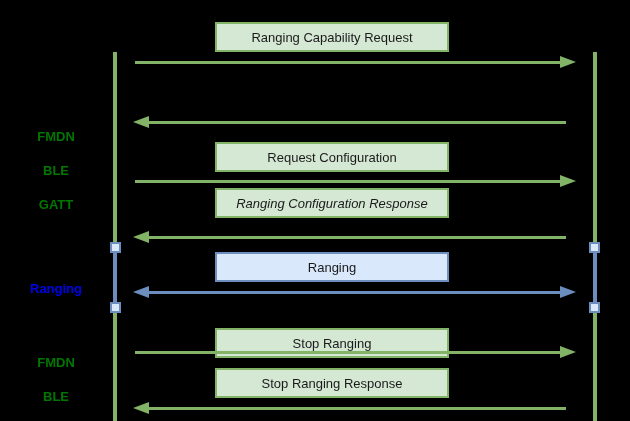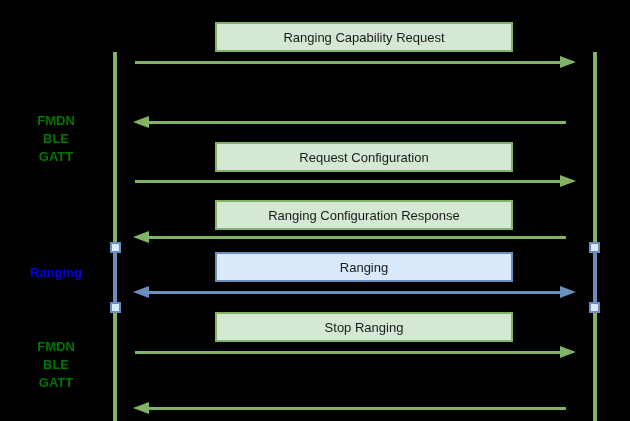--- a/index.html
+++ b/index.html
@@ -47,26 +47,26 @@
     position: absolute;
     left: 10px;
     width: 92px;
     text-align: center;
     font-size: 13px;
     font-weight: bold;
     line-height: 18px;
   }
   .phase-label.green { color: var(--label-green, #007700); }
   .phase-label.blue  { color: var(--label-blue, #0000ee); }
-  .phase-label div { display: block; }
+  .phase-label div { display: block; margin-top: 16px; }
   
   .msg-box {
     position: absolute;
     left: 215px;
-    width: 298px;
+    width: 234px;
     height: 30px;
     box-sizing: border-box;
     display: flex;
     align-items: center;
     justify-content: center;
     font-size: 13px;
     color: var(--box-text, #1a1a1a);
     white-space: nowrap;
   }
   .msg-box.green {
@@ -130,23 +130,24 @@
     <div>Ranging</div>
   </div>
   <div class="phase-label green" style="top:338px;">
     <div>FMDN</div>
     <div>BLE</div>
     <div>GATT</div>
   </div>
 
   <div class="msg-box green" style="top:22px;">Ranging Capability Request</div>
   <div class="msg-box green" style="top:142px;">Request Configuration</div>
-  <div class="msg-box green" style="top:200px;">Ranging Configuration Response</div>
+  <div class="msg-box green" style="top:188px;font-style:italic;">Ranging Configuration Response</div>
   <div class="msg-box blue" style="top:252px;">Ranging</div>
-  <div class="msg-box green" style="top:312px;">Stop Ranging</div>
+  <div class="msg-box green" style="top:328px;">Stop Ranging</div>
+  <div class="msg-box green" style="top:368px;">Stop Ranging Response</div>
 
   <div class="msg-arrow green dir-right" style="top:54px;">
     <div class="line"></div>
     <div class="head tip-right"></div>
   </div>
   <div class="msg-arrow green dir-left" style="top:114px;">
     <div class="line"></div>
     <div class="head tip-left"></div>
   </div>
   <div class="msg-arrow green dir-right" style="top:173px;">

